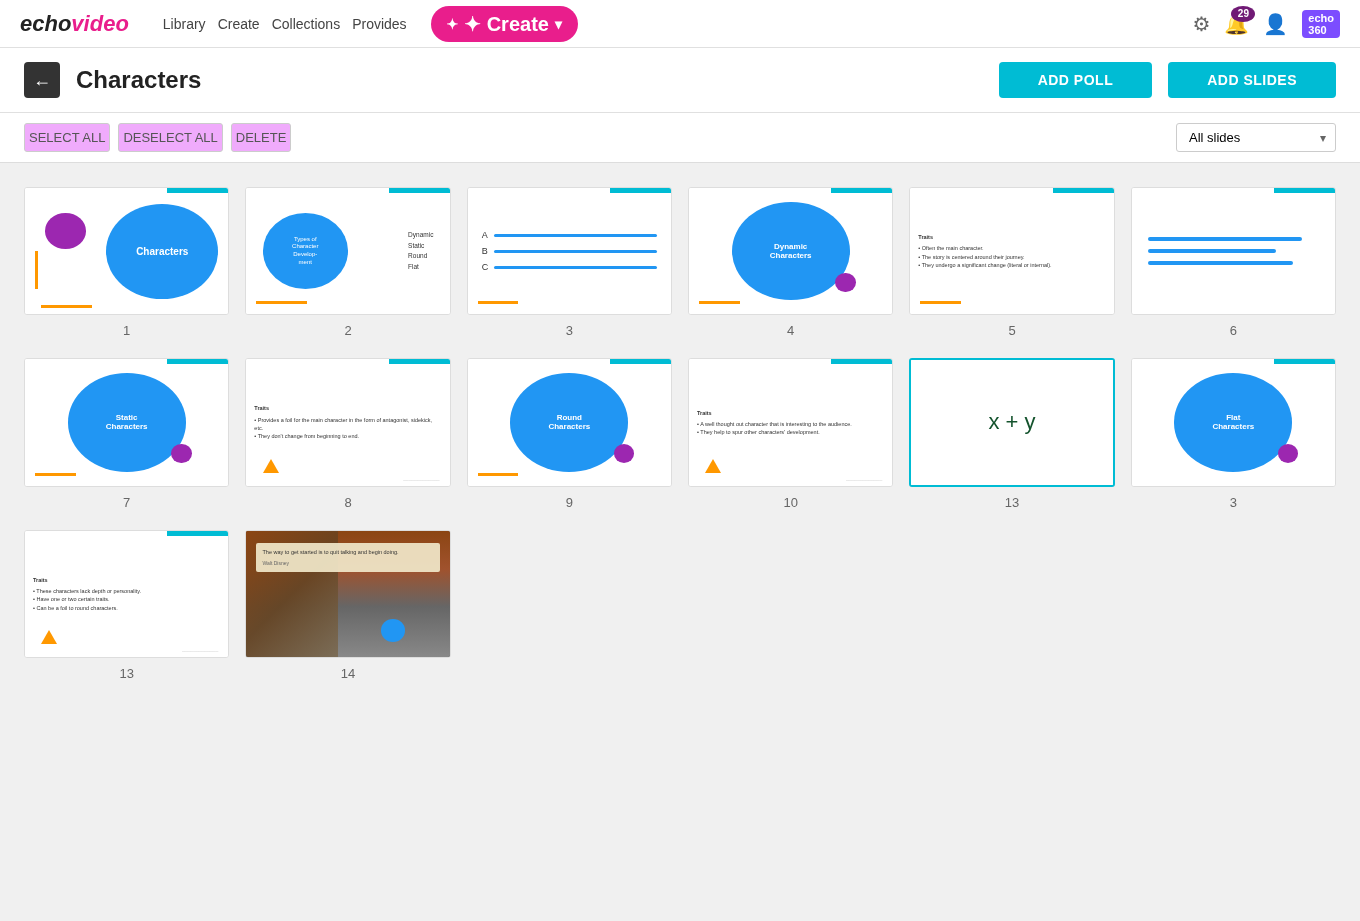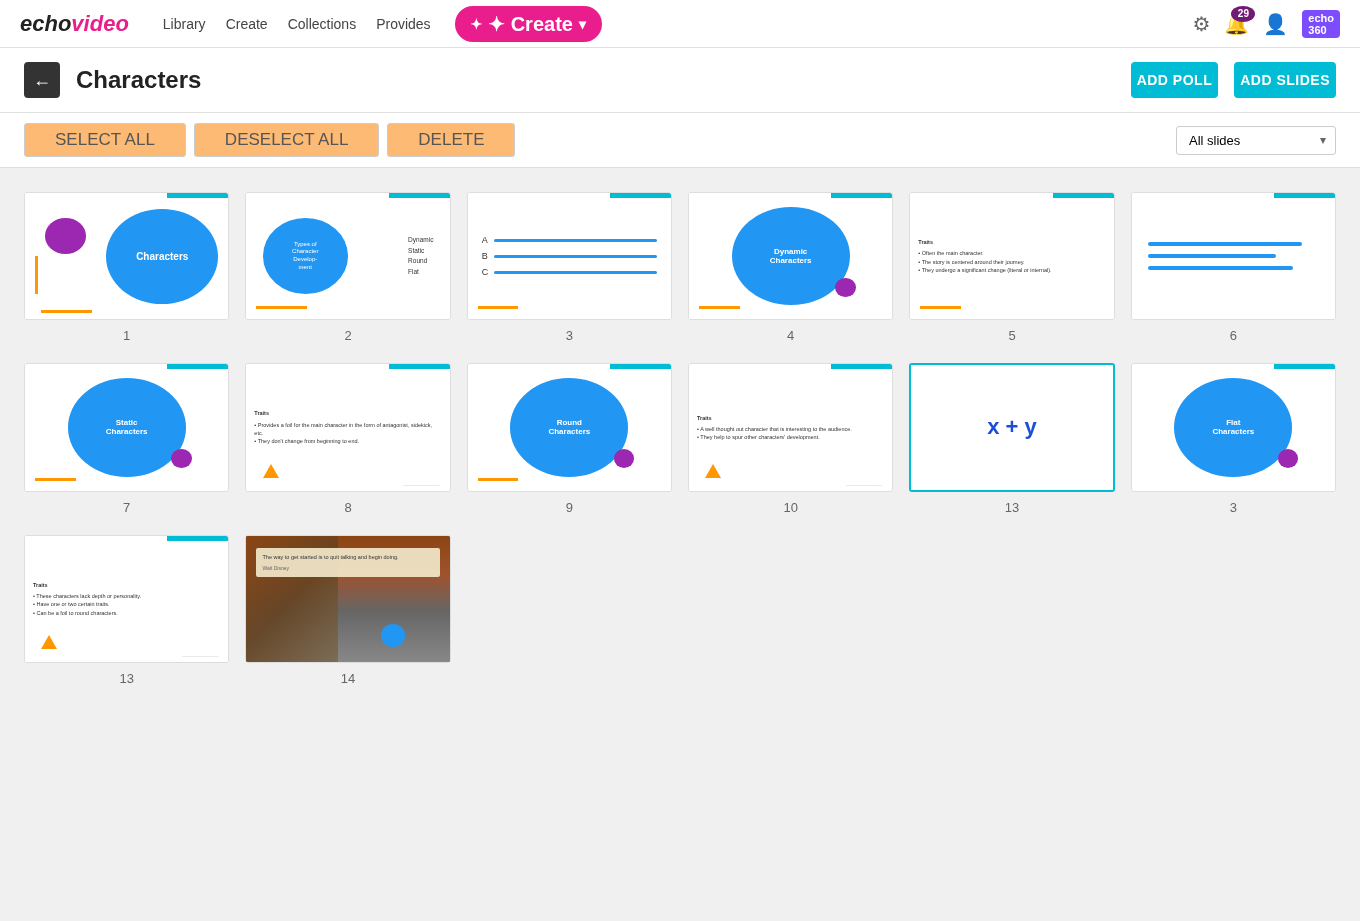--- a/index.html
+++ b/index.html
@@ -15,21 +15,21 @@
       border-bottom: 1px solid #e0e0e0;
       gap: 24px;
     }
     .nav-logo {
       font-size: 22px;
       font-weight: bold;
       color: #222;
       display: flex;
       align-items: center;
     }
-    .nav-links { display: flex; gap: 20px; align-items: center; margin-left: 10px; justify-content: space-between; }
+    .nav-links { display: flex; gap: 12px; align-items: center; margin-left: 10px; justify-content: space-between; }
     .nav-link { font-size: 14px; color: #444; text-decoration: none; cursor: pointer; }
     .nav-create-btn {
       background: #e91e8c;
       color: #fff;
       border: none;
       border-radius: 20px;
       padding: 6px 16px;
       font-size: 14px;
       font-weight: bold;
       cursor: pointer;
@@ -101,45 +101,45 @@
     }
     .page-title {
       font-size: 24px;
       font-weight: bold;
       color: #222;
       flex: 1;
     }
     .add-poll-btn, .add-slides-btn {
       border: none;
       border-radius: 4px;
-      padding: 10px 6px;
+      padding: 10px 39px;
       font-size: 14px;
       font-weight: bold;
       cursor: pointer;
       color: #fff;
       background: #00bcd4;
       letter-spacing: 0.5px;
     }
 
     
     .toolbar {
       background: #fff;
       display: flex;
       align-items: center;
       padding: 10px 24px;
       gap: 8px;
       border-bottom: 1px solid #ddd;
     }
     .toolbar-btn {
       border: 1px solid #ccc;
-      background: #fdba74;
+      background: #f0abfc;
       color: #555;
       border-radius: 3px;
-      padding: 6px 30px;
-      font-size: 17px;
+      padding: 6px 4px;
+      font-size: 13px;
       cursor: pointer;
     }
     .filter-select {
       margin-left: auto;
       border: 1px solid #ccc;
       border-radius: 3px;
       padding: 6px 30px 6px 12px;
       font-size: 13px;
       background: #fff;
       cursor: pointer;
@@ -317,21 +317,21 @@
       font-weight: bold;
       text-align: center;
     }
     .s9-purple-dot { position: absolute; bottom: 18%; right: 18%; width: 10%; height: 15%; background: #9c27b0; border-radius: 50%; }
 
     
     .s10-inner { padding: 8px; font-size: 5.5px; color: #333; line-height: 1.5; width: 100%; height: 100%; display: flex; flex-direction: column; justify-content: center; }
 
     
     .s11-inner { display: flex; align-items: center; justify-content: center; width: 100%; height: 100%; }
-    .s11-text { font-size: 22px; color: #1d4ed8; font-weight: bold; }
+    .s11-text { font-size: 22px; color: #14532d; font-weight: normal; }
 
     
     .s12-circle {
       width: 58%;
       height: 78%;
       background: #2196f3;
       border-radius: 50%;
       display: flex;
       align-items: center;
       justify-content: center;

